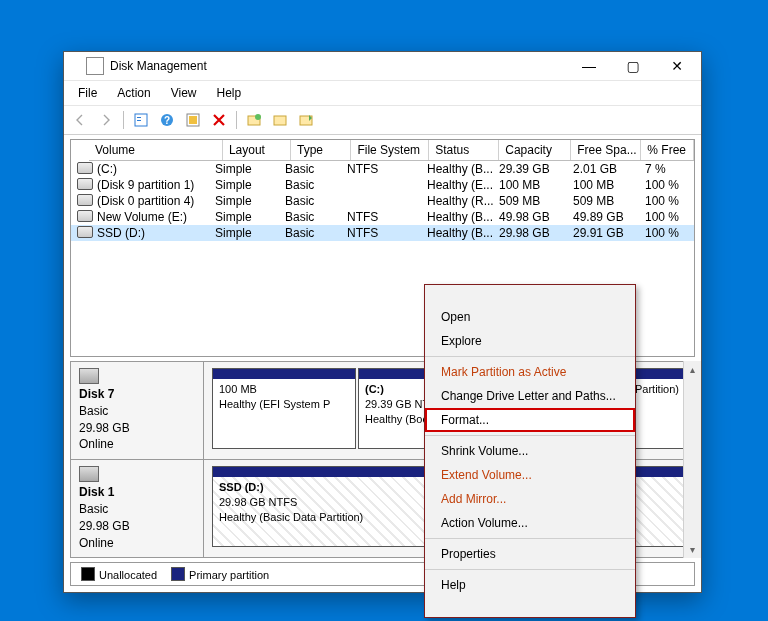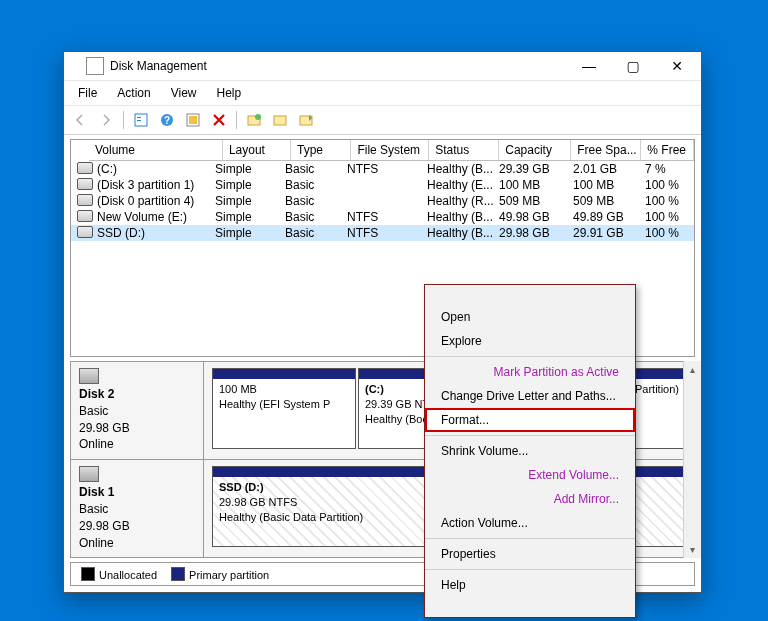--- a/index.html
+++ b/index.html
@@ -40,21 +40,21 @@
   .part .pbar{height:9px;background:#1a237e;margin:-2px -6px 3px -6px;border-bottom:1px solid #1a237e;}
   .part .bold{font-weight:600;}
   .part.hatch{background-image:repeating-linear-gradient(45deg,#fff 0 6px,#e9e9e9 6px 8px);}
 
   .legend{display:flex;gap:14px;padding:4px 10px;border:1px solid #999;margin:0 6px 6px;font-size:11px;}
   .swatch{width:12px;height:12px;display:inline-block;margin-right:4px;vertical-align:-2px;border:1px solid #555;}
   .sw-un{background:#000;} .sw-pr{background:#1a237e;}
 
   .ctx{position:absolute;width:210px;background:#f2f2f2;border:1px solid #7f1d1d;box-shadow:3px 3px 6px rgba(0,0,0,.3);z-index:50;padding:20px 0;}
   .ctx .ci{padding:5px 16px;font-size:12px;cursor:default;}
-  .ctx .ci.disabled{color:#a21caf;text-align:right;}
+  .ctx .ci.disabled{color:#c2410c;}
   .ctx .sep{height:1px;background:#cfcfcf;margin:3px 0;}
   .ctx .ci.highlight{outline:2px solid #d00000;outline-offset:-2px;background:#fff;}
 
   .scrollcorner{position:absolute;right:0;top:0;bottom:0;width:17px;background:#f0f0f0;border-left:1px solid #d0d0d0;}
   .scrollcorner .arr{height:17px;display:flex;align-items:center;justify-content:center;color:#666;font-size:10px;}
   .pane2wrap{position:relative;}
 
   .spacer{height:115px;}
 </style>
 </head>
@@ -150,21 +150,21 @@
             <div class="cell col-vol"><span class="vicon"></span><span>(C:)</span></div>
             <div class="cell col-layout"><span>Simple</span></div>
             <div class="cell col-type"><span>Basic</span></div>
             <div class="cell col-fs"><span>NTFS</span></div>
             <div class="cell col-status"><span>Healthy (B...</span></div>
             <div class="cell col-cap"><span>29.39 GB</span></div>
             <div class="cell col-free"><span>2.01 GB</span></div>
             <div class="cell col-pct"><span>7 %</span></div>
           </div>
           <div class="row">
-            <div class="cell col-vol"><span class="vicon"></span><span>(Disk 3 partition 1)</span></div>
+            <div class="cell col-vol"><span class="vicon"></span><span>(Disk 9 partition 1)</span></div>
             <div class="cell col-layout"><span>Simple</span></div>
             <div class="cell col-type"><span>Basic</span></div>
             <div class="cell col-fs"><span></span></div>
             <div class="cell col-status"><span>Healthy (E...</span></div>
             <div class="cell col-cap"><span>100 MB</span></div>
             <div class="cell col-free"><span>100 MB</span></div>
             <div class="cell col-pct"><span>100 %</span></div>
           </div>
           <div class="row">
             <div class="cell col-vol"><span class="vicon"></span><span>(Disk 0 partition 4)</span></div>
@@ -199,21 +199,21 @@
         </div>
     <div class="spacer"></div>
   </div>
 
   <div class="pane2wrap">
     <div class="pane2">
 
       <div class="diskrow">
         <div class="diskinfo">
           <div class="dicon"></div>
-          <div><b>Disk 2</b></div>
+          <div><b>Disk 7</b></div>
           <div>Basic</div>
           <div>29.98 GB</div>
           <div>Online</div>
         </div>
         <div class="diskblocks">
           <div class="part" style="width:130px">
             <div class="pbar"></div>
             <div class="bold"></div>
             <div>100 MB</div>
             <div>Healthy (EFI System P</div>

